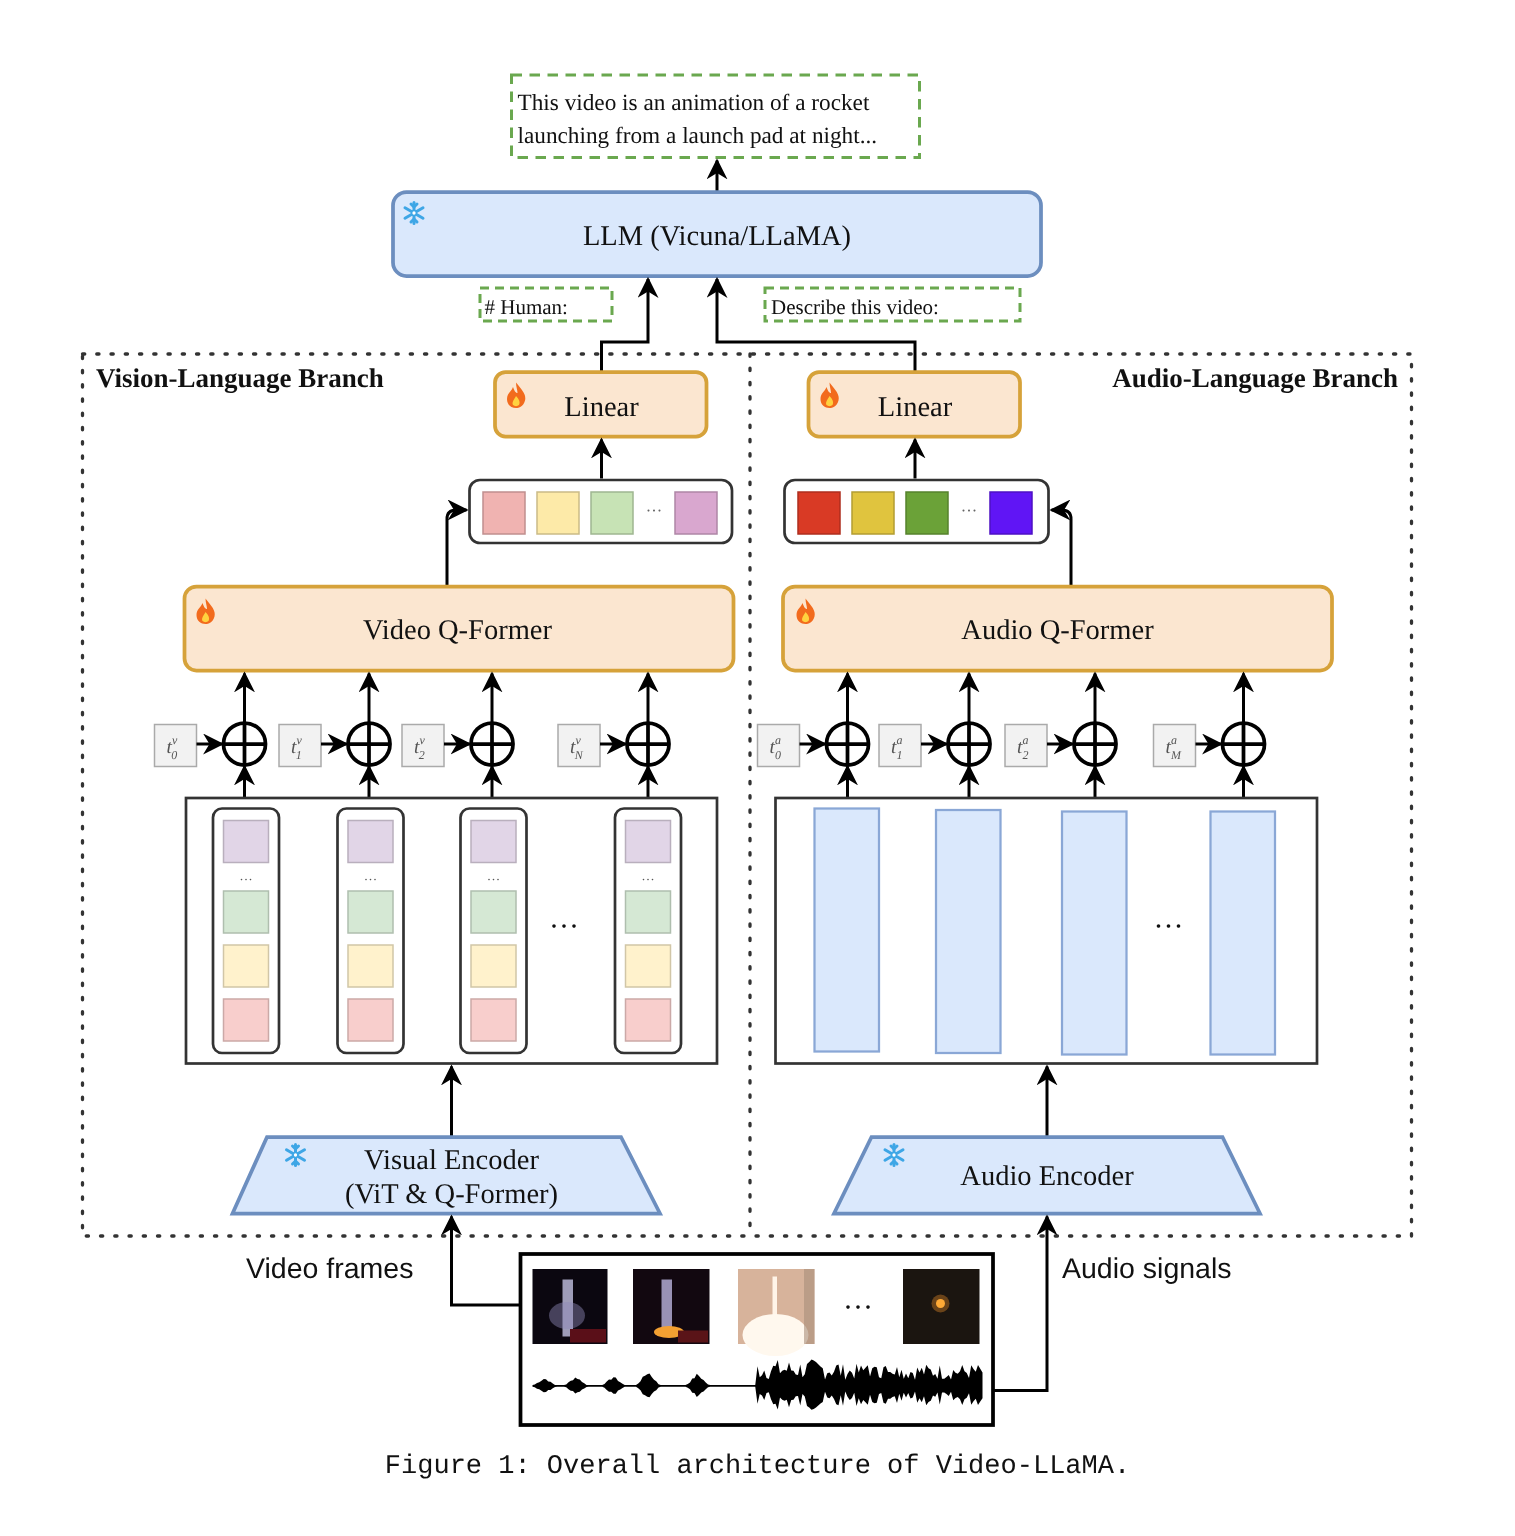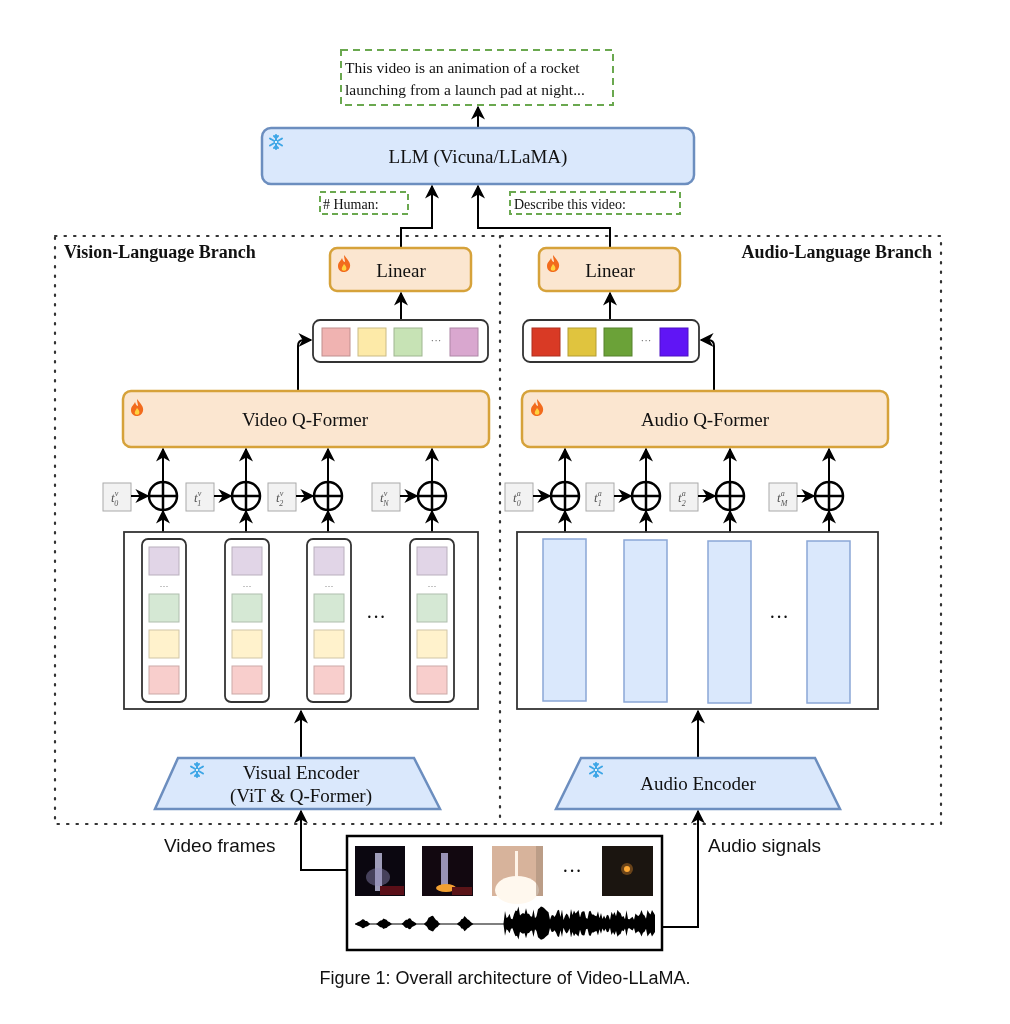--- a/index.html
+++ b/index.html
@@ -1,21 +1,21 @@
 <!DOCTYPE html>
 <html><head>
 <meta charset="utf-8">
 <style>
   html,body{margin:0;padding:0;background:#ffffff;}
   body{width:1010px;height:1024px;position:relative;overflow:hidden;}
   svg{position:absolute;left:0;top:0;}
   .serif{font-family:"Liberation Serif","DejaVu Serif",serif;}
   .sans{font-family:"Liberation Sans","DejaVu Sans",sans-serif;}
   .caption{position:absolute;left:0;width:1010px;top:968px;text-align:center;
-    font-family:Liberation Sans, sans-serif;font-size:18px;color:#111;}
+    font-family:Liberation Mono, monospace;font-size:18px;color:#111;}
 </style>
 </head>
 <body>
 
 <svg width="1010" height="1024" viewBox="0 0 1010 1024">
   <defs>
     <marker id="arr" viewBox="0 0 10 10" refX="9" refY="5" markerWidth="7" markerHeight="7" orient="auto-start-reverse">
       <path d="M0,0 L10,5 L0,10 L3,5 z" fill="#000"></path>
     </marker>
     <g id="snow">

